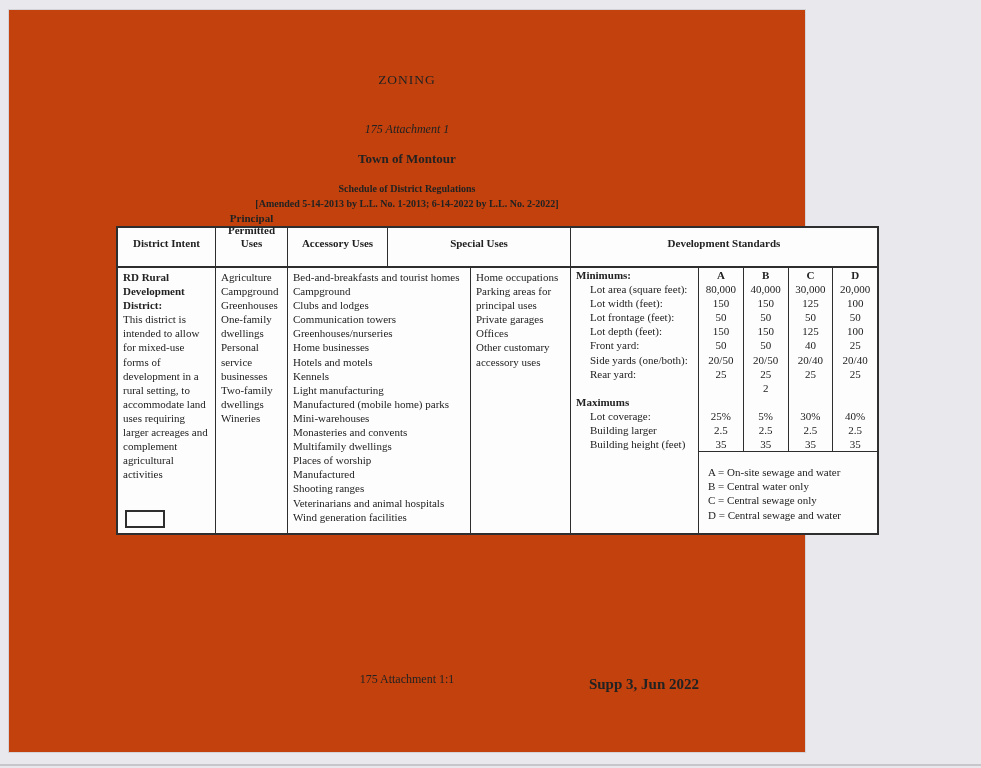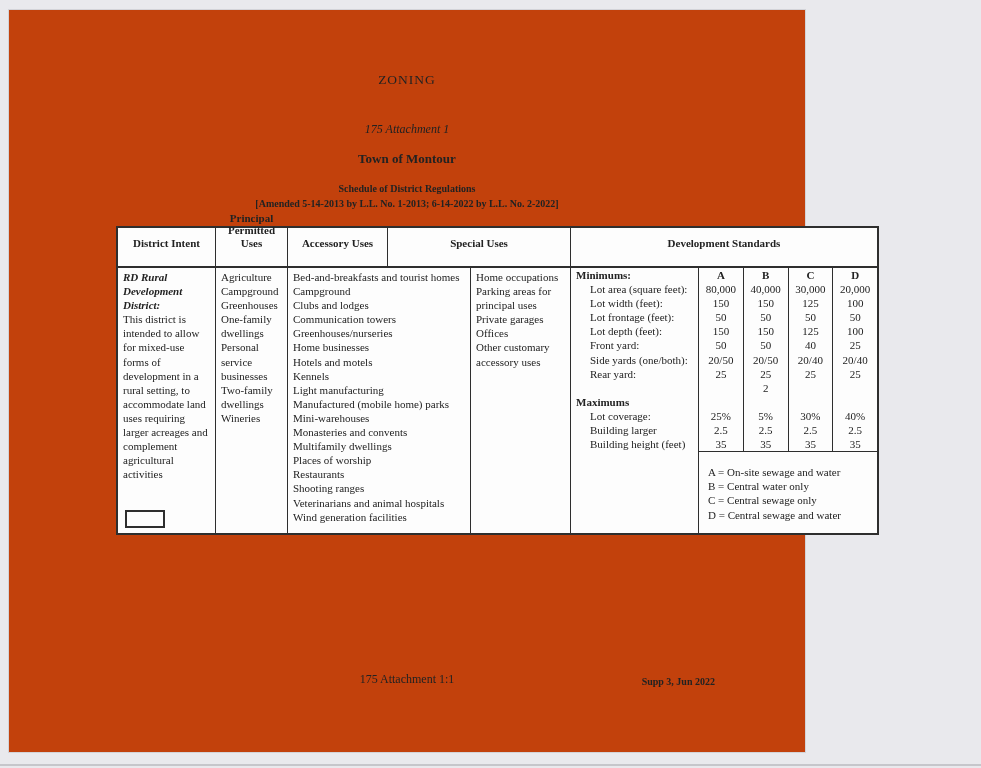--- a/index.html
+++ b/index.html
@@ -38,42 +38,42 @@
   .col-di { width:98px;  border-right:1px solid #2e2e2e; }
   .col-pp { width:72px;  border-right:1px solid #2e2e2e; }
   .col-su { width:183px; border-right:1px solid #2e2e2e; }
   .col-au { width:100px; border-right:1px solid #2e2e2e; }
   .col-ds { flex:1; }
   .hcell {
     display:flex; align-items:flex-end; justify-content:center;
     text-align:center; font-weight:bold; padding:0 3px 17px 3px; line-height:12.5px;
   }
   .bcell { padding:2px 3px 2px 5px; position:relative; }
-  .di-title { font-weight:bold;font-style:italic; }
+  .di-title { font-weight:bold; }
   .list-item { }
   
   .ds-body { display:flex; flex-direction:column; height:100%; padding:0; }
   .ds-row  { display:flex; flex:0 0 14.1px; line-height:14.1px; }
   .ds-label{ width:127px; padding-left:5px; white-space:nowrap; overflow:hidden; }
   .ds-label.sub { padding-left:19px; }
   .ds-val  { flex:1; text-align:center; border-left:1px solid #2e2e2e; }
   .bold    { font-weight:bold; }
   .ds-legend {
     flex:1; margin-left:127px; border-left:1px solid #2e2e2e; border-top:1px solid #2e2e2e;
     padding:13px 0 0 9px;
   }
   .legend-line { line-height:14.1px; }
   
   .district-box {
     position:absolute; left:7px; bottom:5px; width:40px; height:18px;
     border:2px solid #2e2e2e; background:transparent;
   }
   
   .footer-center { position:absolute; top:662px; left:0; width:100%; text-align:center; font-size:12px; }
-  .footer-right  { position:absolute; top:666px; right:90px; font-weight:bold; font-size:10px;text-align:right; }
+  .footer-right  { position:absolute; top:666px; right:106px; font-weight:bold; font-size:15px;text-align:right; }
 </style>
 </head>
 <body>
 
 <div class="page">
 
   <div class="doc-title">ZONING</div>
   <div class="attachment">175 Attachment 1</div>
   <div class="town">Town of Montour</div>
   <div class="schedule">
@@ -117,21 +117,21 @@
         <div class="list-item">Greenhouses/nurseries</div>
         <div class="list-item">Home businesses</div>
         <div class="list-item">Hotels and motels</div>
         <div class="list-item">Kennels</div>
         <div class="list-item">Light manufacturing</div>
         <div class="list-item">Manufactured (mobile home) parks</div>
         <div class="list-item">Mini-warehouses</div>
         <div class="list-item">Monasteries and convents</div>
         <div class="list-item">Multifamily dwellings</div>
         <div class="list-item">Places of worship</div>
-        <div class="list-item">Restaurants</div>
+        <div class="list-item">Manufactured</div>
         <div class="list-item">Shooting ranges</div>
         <div class="list-item">Veterinarians and animal hospitals</div>
         <div class="list-item">Wind generation facilities</div>
       </div>
 
       <div class="bcell col-au">
         <div class="list-item">Home occupations</div>
         <div class="list-item">Parking areas for principal uses</div>
         <div class="list-item">Private garages</div>
         <div class="list-item">Offices</div>

